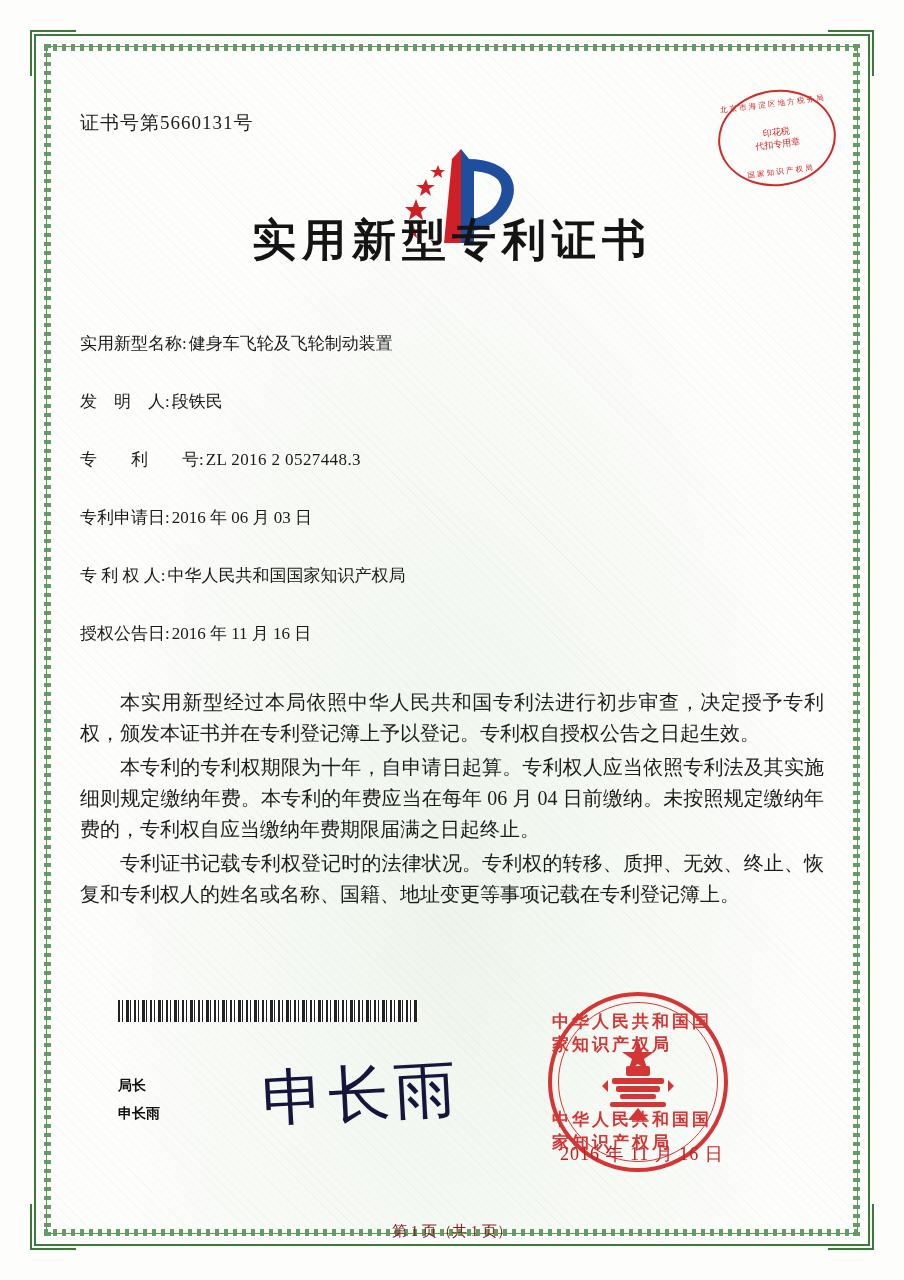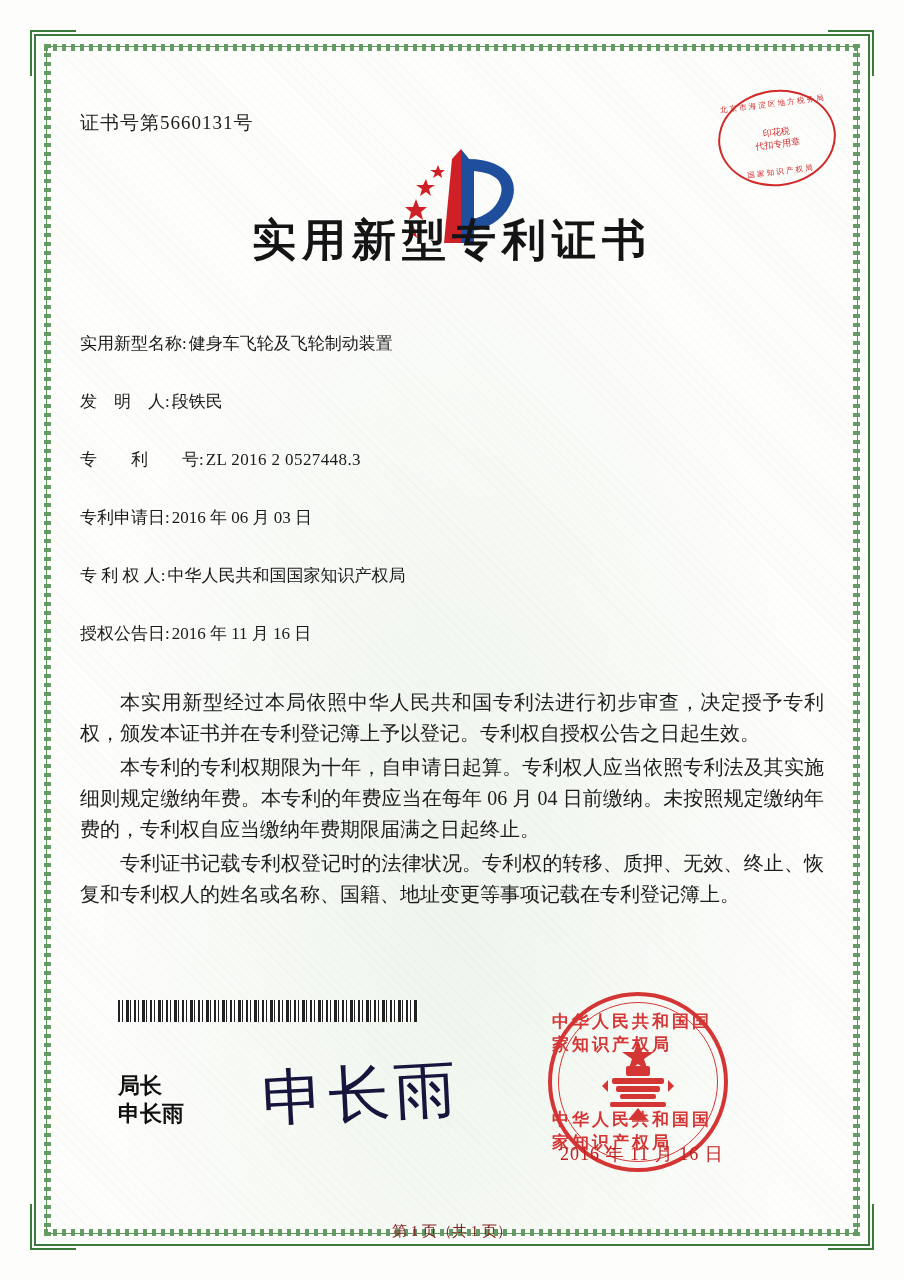--- a/index.html
+++ b/index.html
@@ -187,21 +187,21 @@
       repeating-linear-gradient(90deg,
         #222 0 2px, #fff 2px 4px, #222 4px 5px, #fff 5px 8px,
         #222 8px 11px, #fff 11px 12px, #222 12px 13px, #fff 13px 16px);
   }
 
   
   .sign-block {
     position: absolute;
     left: 118px;
     top: 1072px;
-    font-size: 22px;
+    font-size: 14px;
     line-height: 28px;
     font-weight: 700;
     color: #111;
   }
   .signature {
     position: absolute;
     left: 262px;
     top: 1052px;
     font-size: 62px;
     color: #16163c;

